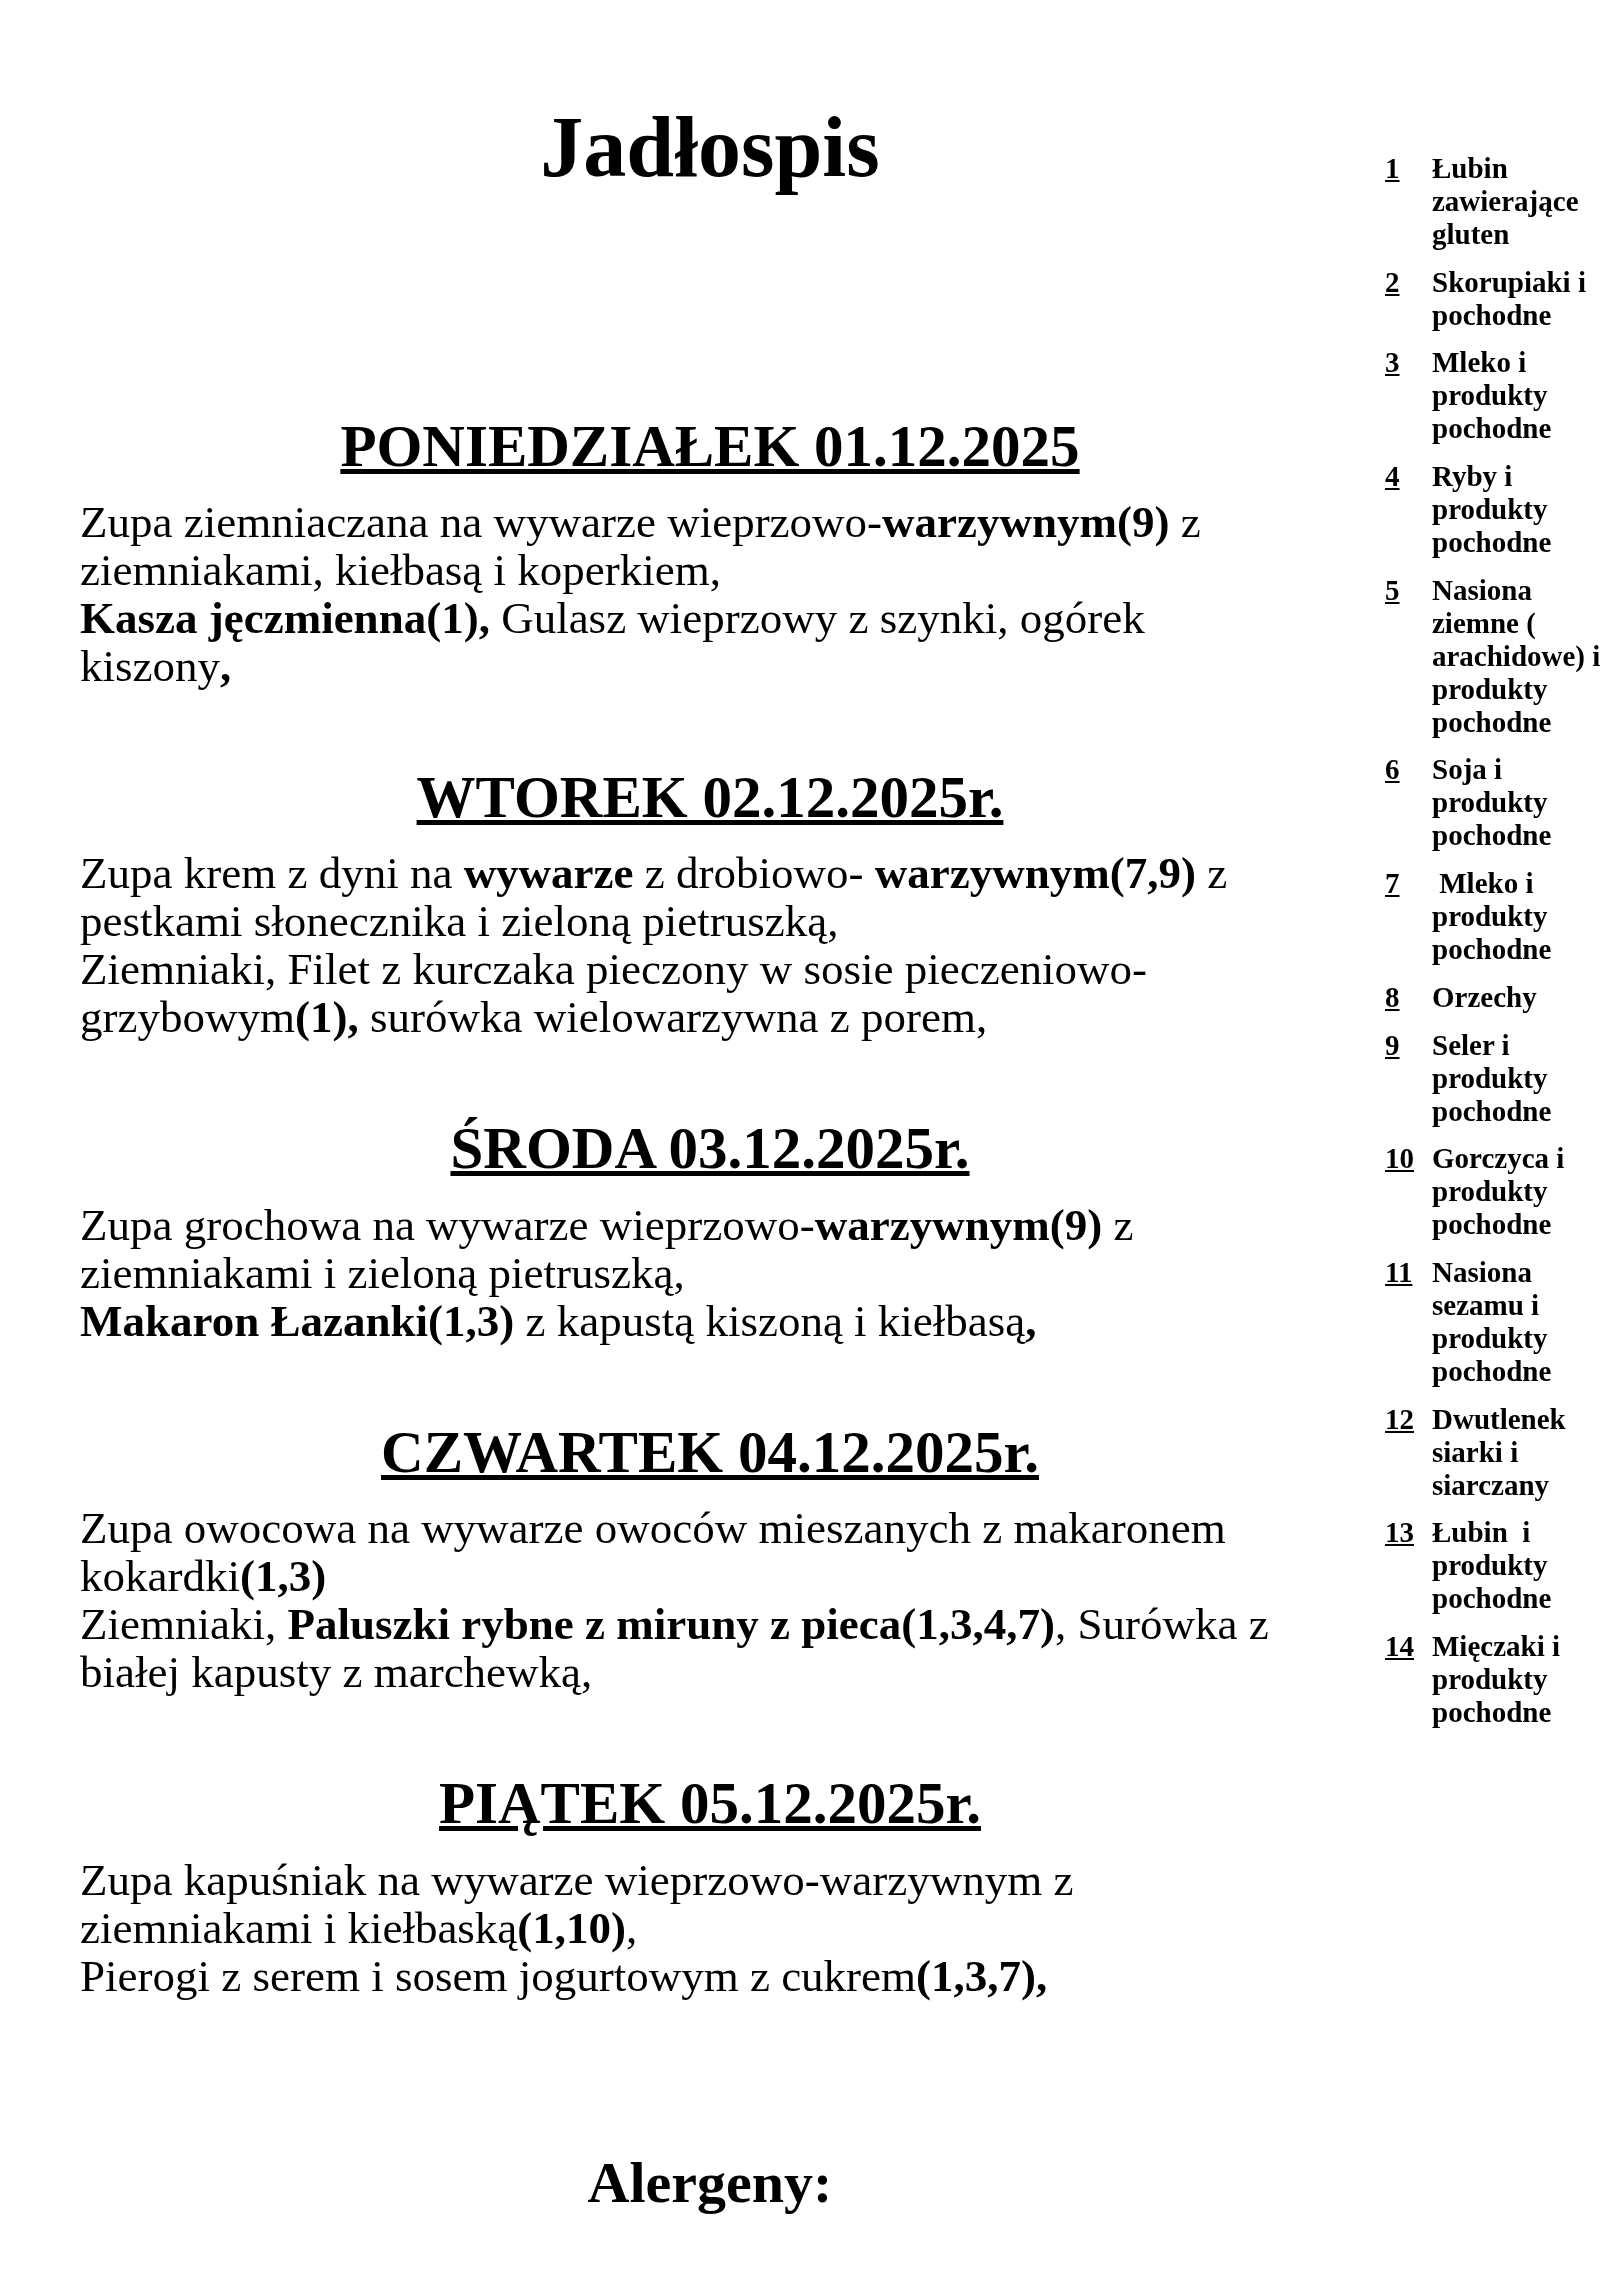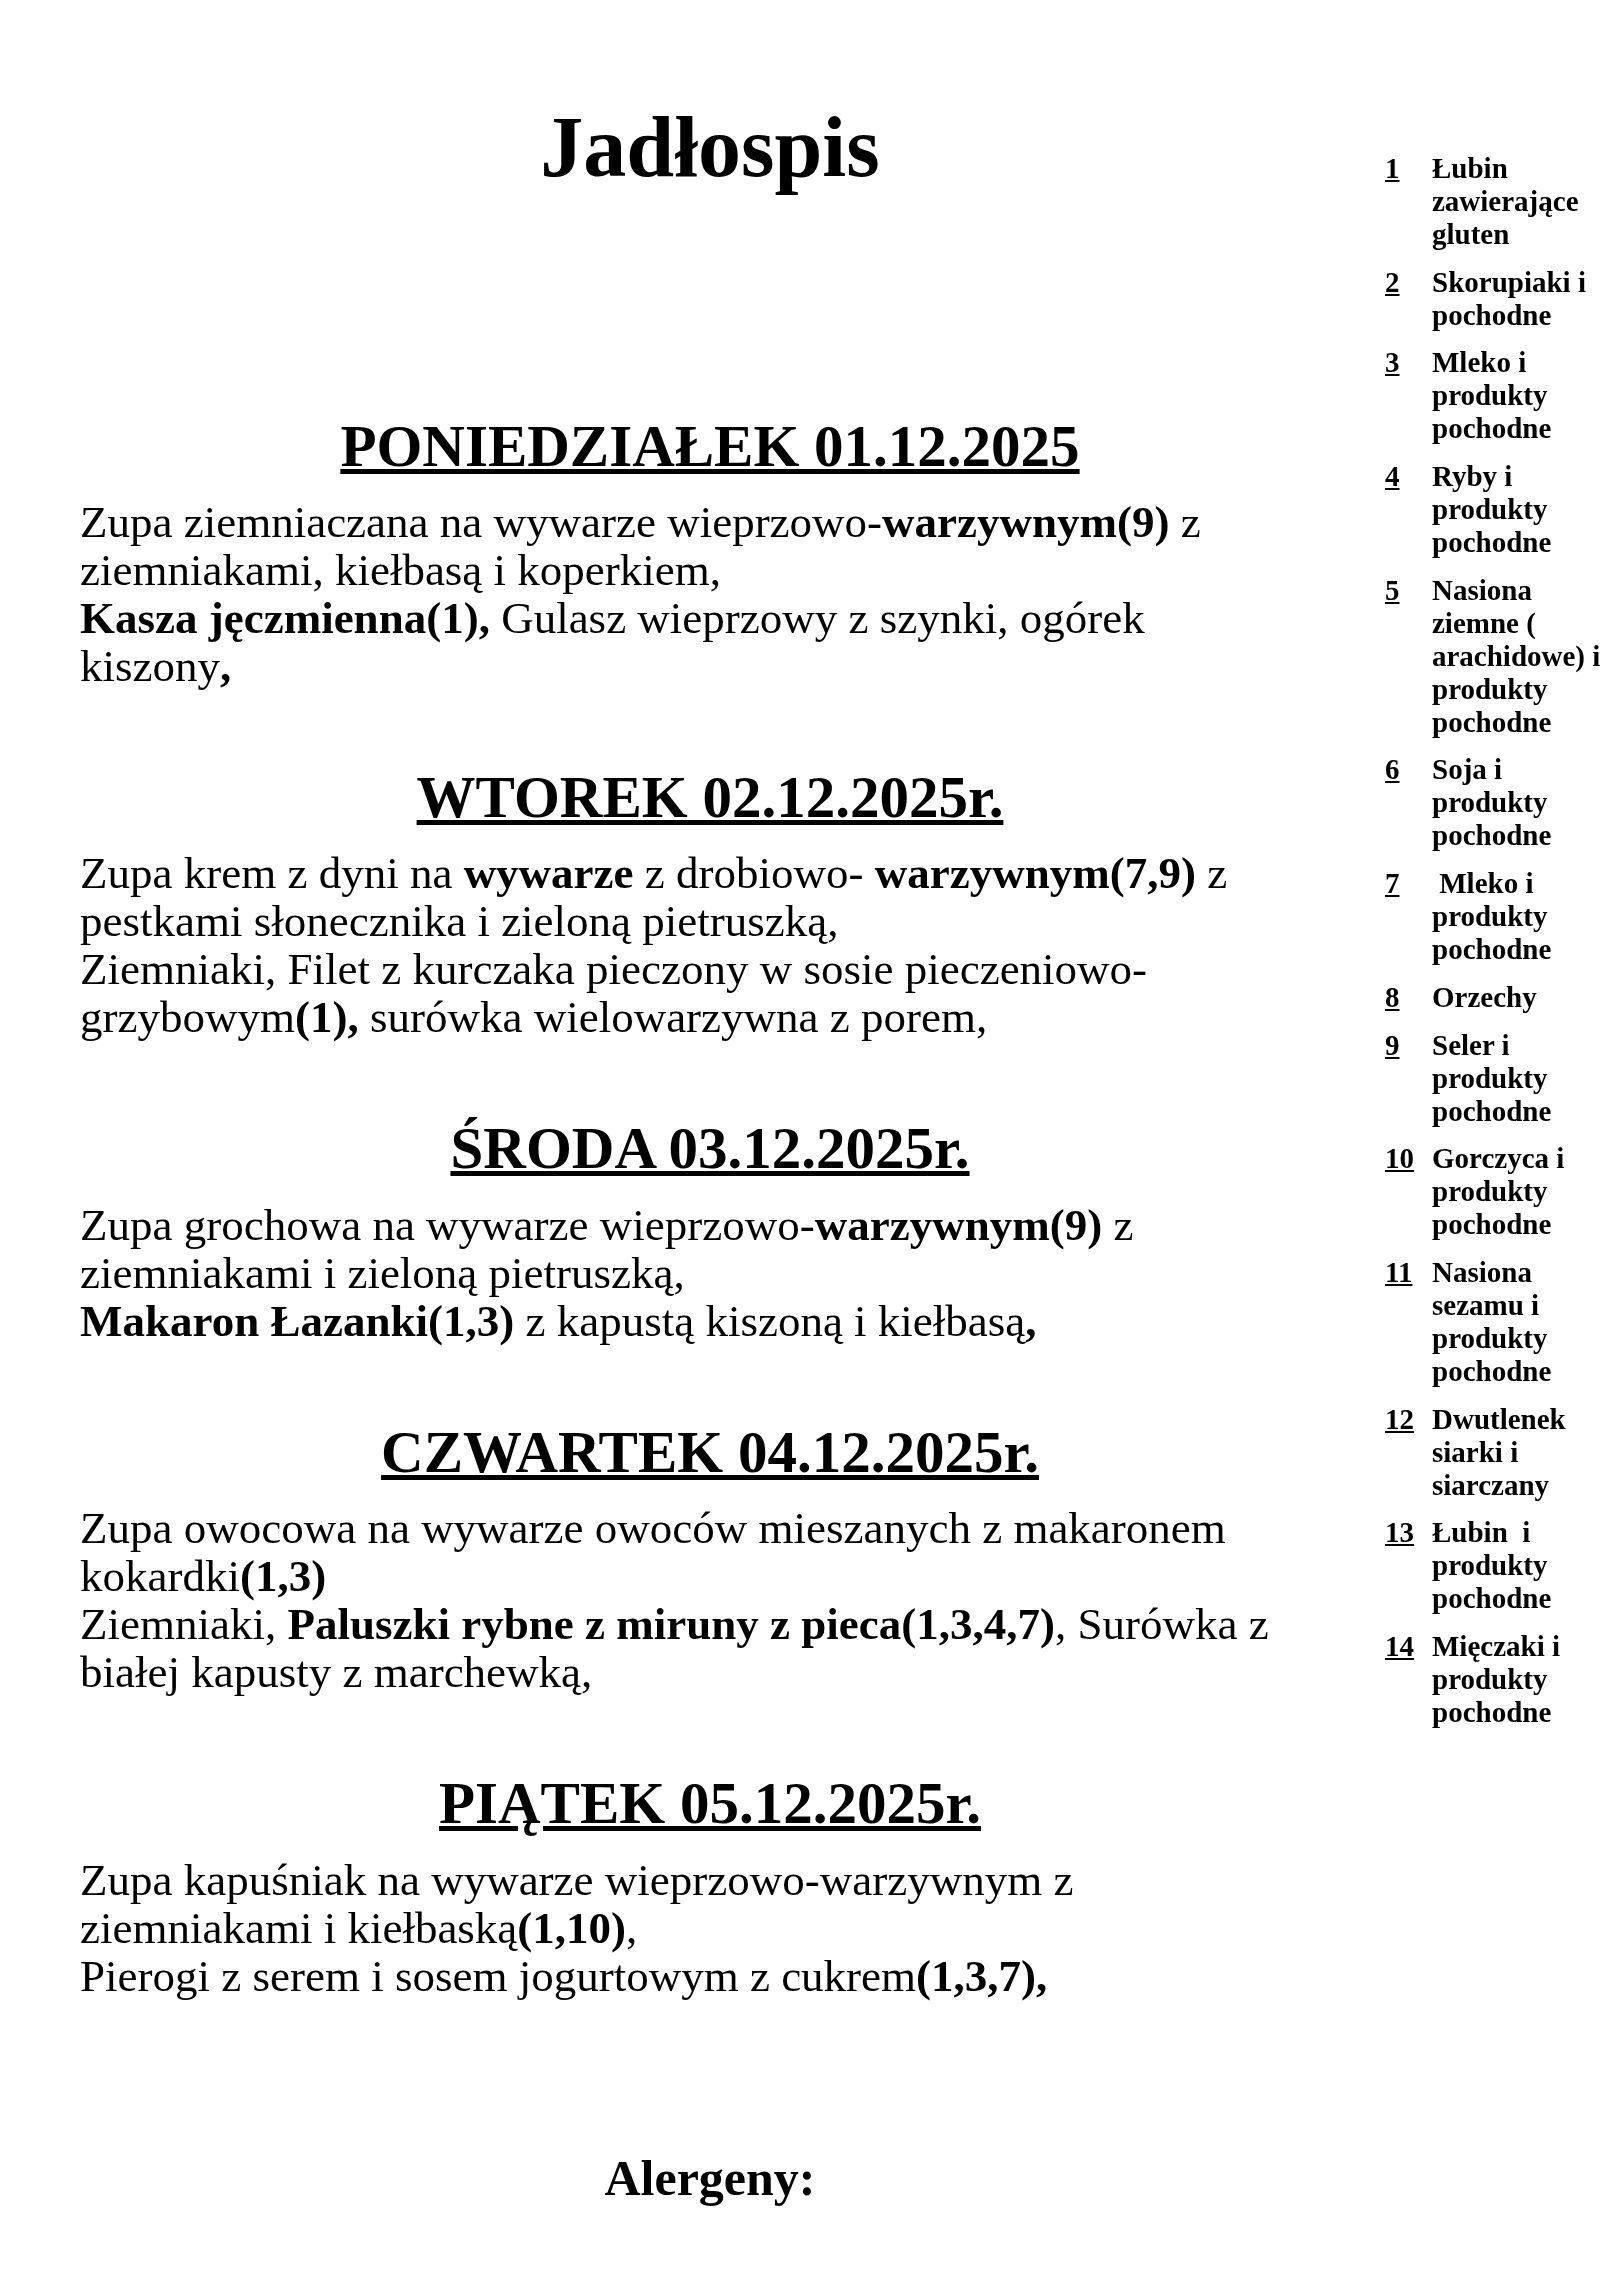--- a/index.html
+++ b/index.html
@@ -42,21 +42,21 @@
   }
   .para {
     margin: 0;
     font-size: 45px;
     line-height: 48px;
     white-space: pre-wrap;
   }
   .para b { font-weight: bold; }
   .footer-heading {
     margin-top: 149px;
-    font-size: 50px;
+    font-size: 58px;
     font-weight: bold;
     text-align: center;
   }
   .sidebar {
     position: absolute;
     left: 1385px;
     top: 152px;
     width: 236px;
     display: flex;
     flex-direction: column;

